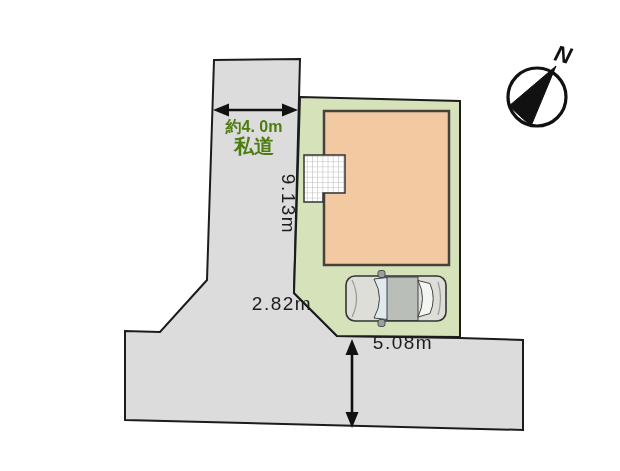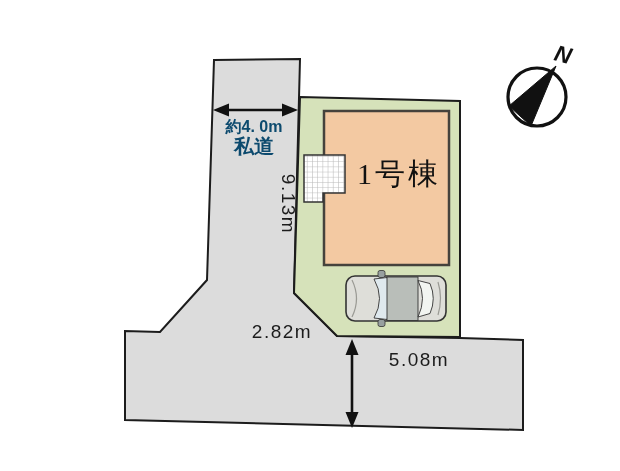--- a/index.html
+++ b/index.html
@@ -3,26 +3,26 @@
 <meta charset="utf-8">
 <style>
   html,body{margin:0;padding:0;background:#ffffff;}
   #stage{
     position:relative;width:620px;height:471px;background:#fff;overflow:hidden;
     font-family:"Liberation Sans","DejaVu Sans",sans-serif;color:#1a1a1a;
   }
   #plan-svg{position:absolute;left:0;top:0;}
   .lbl{position:absolute;transform:translate(-50%,-50%);white-space:nowrap;line-height:1;}
   .dim{font-size:19px;letter-spacing:1.5px;color:#1c1c1c;}
-  .road-label{font-weight:bold;color:#0c4a6e;}
+  .road-label{font-weight:bold;color:#4d7c0f;}
   #lbl-private-width{left:254px;top:127px;font-size:16px;}
   #lbl-private-type{left:254px;top:146px;font-size:20px;}
   #lbl-913{left:288px;top:204px;transform:translate(-50%,-50%) rotate(90deg);}
-  #lbl-282{left:282px;top:331px;}
-  #lbl-508{left:403px;top:359px;margin-left:16px;}
+  #lbl-282{left:282px;top:303px;}
+  #lbl-508{left:403px;top:342px;}
   #lbl-public{left:427px;top:388px;font-size:20px;letter-spacing:1px;}
   #lbl-building{
     left:399px;top:174px;font-family:"Liberation Serif","DejaVu Serif",serif;
     font-size:30px;letter-spacing:3px;color:#111;
   }
   #lbl-north{
     left:563px;top:55px;font-size:23px;font-weight:bold;font-style:italic;
     transform:translate(-50%,-50%) rotate(15deg);color:#111;
   }
 </style>
@@ -83,16 +83,15 @@
 
   <div class="lbl road-label" id="lbl-private-type">私道</div>
 
   <div class="lbl dim" id="lbl-913">9.13m</div>
 
   <div class="lbl dim" id="lbl-282">2.82m</div>
 
   <div class="lbl dim" id="lbl-508">5.08m</div>
 
 
-  <div class="lbl" id="lbl-building">1号棟</div>
 
   <div class="lbl" id="lbl-north">N</div>
 </div>
 
 </body></html>

